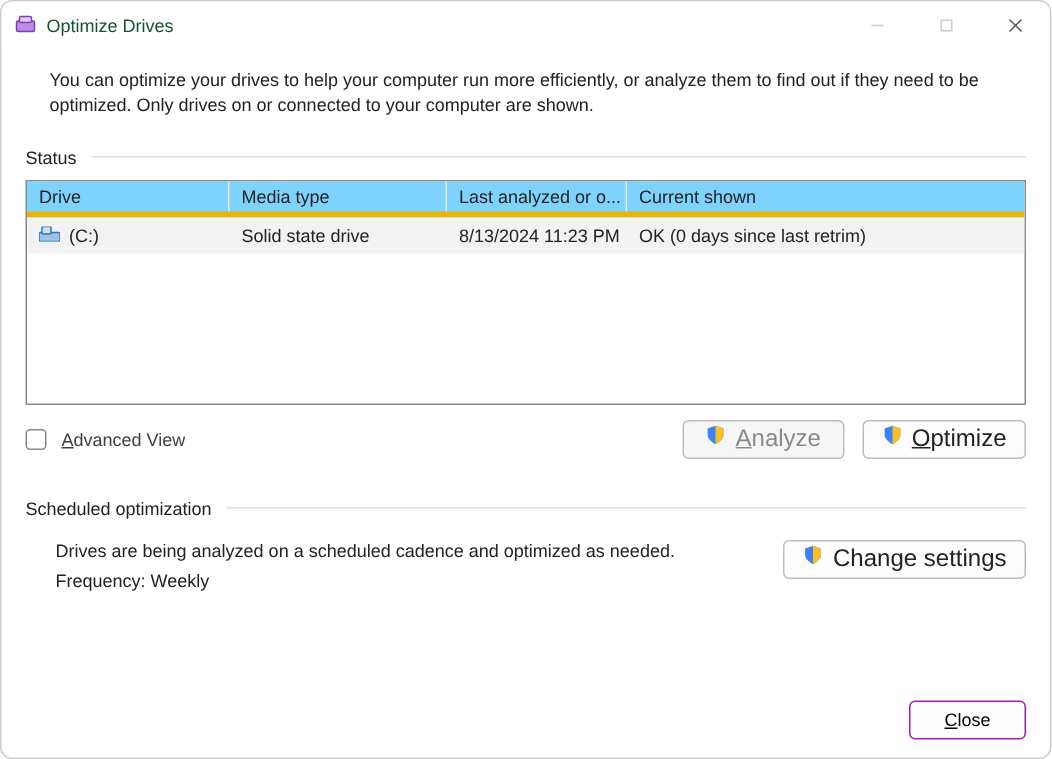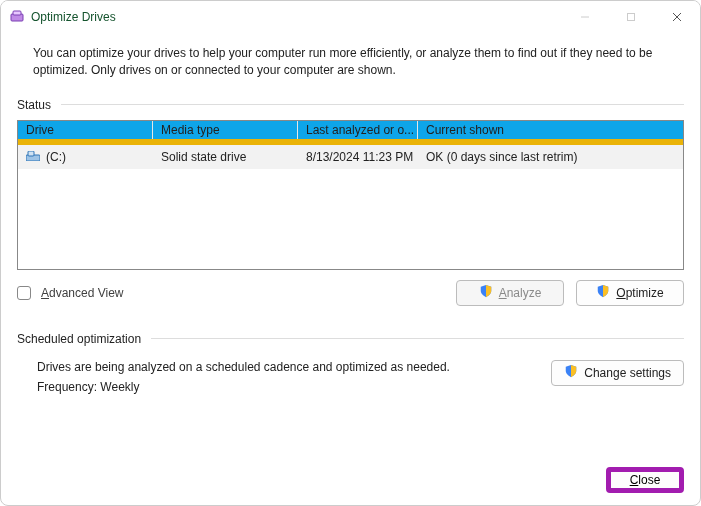--- a/index.html
+++ b/index.html
@@ -70,22 +70,22 @@
     height: 150px;
     overflow: hidden;
     background: #fff;
   }
   .thead, .trow {
     display: flex;
     align-items: center;
     height: 24px;
   }
   .thead {
-    background: #0ea5e9;
-    border-bottom: 6px solid #eab308;
+    background: #7dd3fc;
+    border-bottom: 4px solid #eab308;
   }
   .th {
     padding: 0 8px;
     font-weight: 400;
     color: #222;
     border-right: 1px solid #e6e6e6;
     height: 100%;
     display: flex;
     align-items: center;
     white-space: nowrap;
@@ -135,21 +135,21 @@
   .btn {
     min-width: 108px;
     height: 26px;
     border: 1px solid #bcbcbc;
     border-radius: 4px;
     background: #fdfdfd;
     display: inline-flex;
     align-items: center;
     justify-content: center;
     gap: 6px;
-    font-size: 12px;
+    font-size: 16px;
     color: #222;
     padding: 0 12px;
   }
   .btn.disabled {
     color: #8a8a8a;
     background: #f6f6f6;
   }
   .shield {
     width: 14px; height: 14px;
   }
@@ -175,21 +175,21 @@
     margin-left: auto;
   }
   .footer {
     position: absolute;
     right: 16px;
     bottom: 12px;
   }
   .close-btn {
     min-width: 78px;
     height: 26px;
-    border: 5px solid #a21caf;
+    border: 1px solid #a21caf;
     border-radius: 4px;
     background: #fdfdfd;
     display: inline-flex;
     align-items: center;
     justify-content: center;
     font-size: 12px;
   }
   .u { text-decoration: underline; }
 </style>
 </head>

